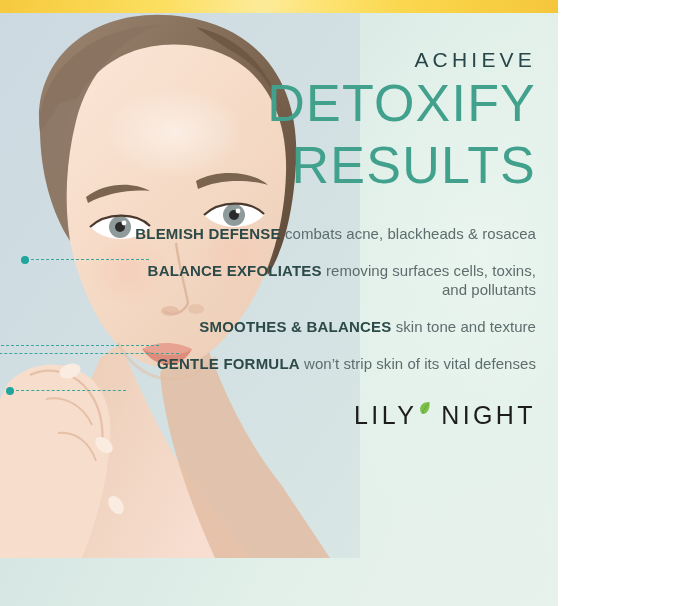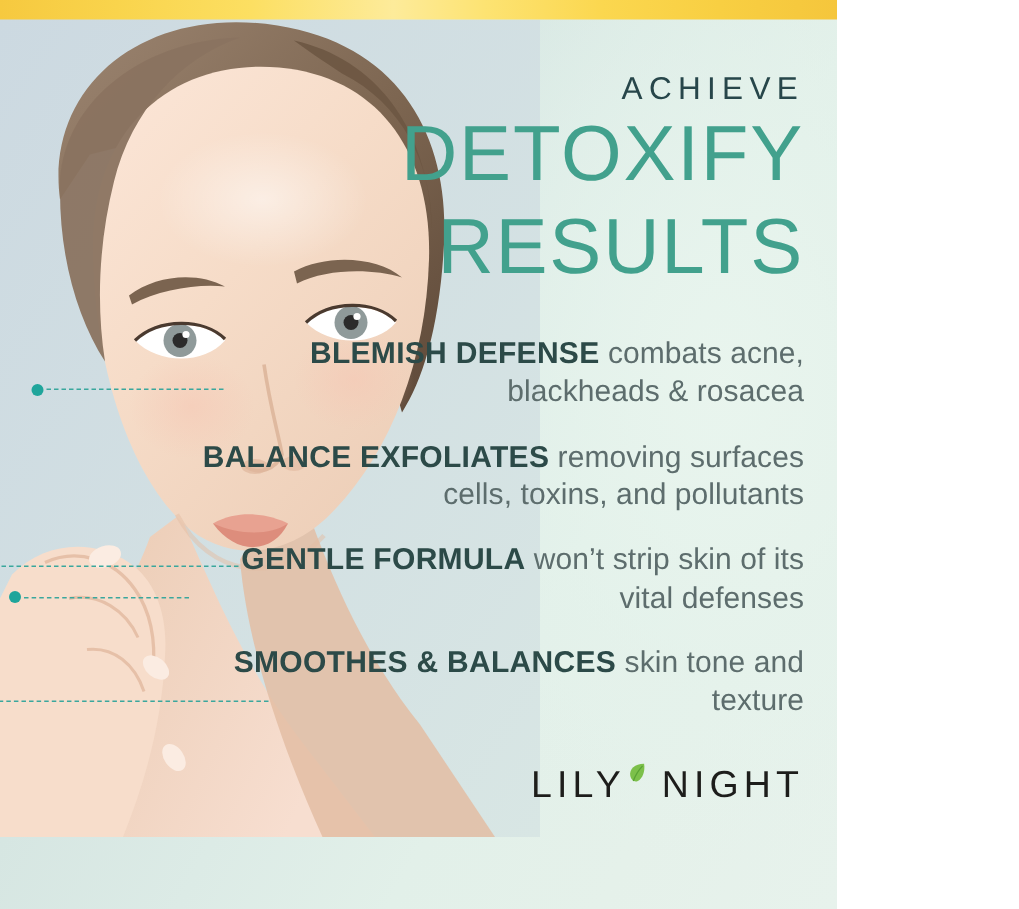--- a/index.html
+++ b/index.html
@@ -130,21 +130,21 @@
     letter-spacing: 1.2px;
     color: #42a18d;
     font-weight: 400;
   }
   .hl-line.second { margin-top: 14px; }
 
   
   .benefits { margin-top: 34px; }
   .benefit { position: relative; margin-bottom: 18px; }
   .benefit-text {
-    font-size: 20px;
+    font-size: 15px;
     line-height: 1.27;
     color: #5d6d6d;
     letter-spacing: 0.05px;
   }
   .benefit-text .lead {
     color: #2c4a48;
     font-weight: 700;
     letter-spacing: 0.2px;
   }
 
@@ -332,36 +332,36 @@
         <div class="connector c2">
           <span class="dot"></span>
           <span class="dash"></span>
         </div>
         <div class="benefit-text">
           <span class="lead">BALANCE EXFOLIATES</span><span> removing surfaces cells, toxins, and pollutants</span>
         </div>
       </div>
 
       <div class="benefit">
+        <div class="connector c3">
+          <span class="dot"></span>
+          <span class="dash"></span>
+        </div>
+        <div class="benefit-text">
+          <span class="lead">SMOOTHES &amp; BALANCES</span><span> skin tone and texture</span>
+        </div>
+      </div>
+
+      <div class="benefit">
         <div class="connector c4">
           <span class="dot"></span>
           <span class="dash"></span>
         </div>
         <div class="benefit-text">
           <span class="lead">GENTLE FORMULA</span><span> won’t strip skin of its vital defenses</span>
-        </div>
-      </div>
-
-      <div class="benefit">
-        <div class="connector c3">
-          <span class="dot"></span>
-          <span class="dash"></span>
-        </div>
-        <div class="benefit-text">
-          <span class="lead">SMOOTHES &amp; BALANCES</span><span> skin tone and texture</span>
         </div>
       </div>
 
     </div>
 
     <div class="logo">
       <span class="logo-word">LILY</span>
       <span class="logo-leaf">
         <svg width="14" height="16" viewBox="0 0 14 16" aria-hidden="true">
           <path d="M12.4 1.1 C6.6 1.0 2.2 4.4 3.2 9.4 C3.8 12.3 6.2 13.6 8.2 12.6

